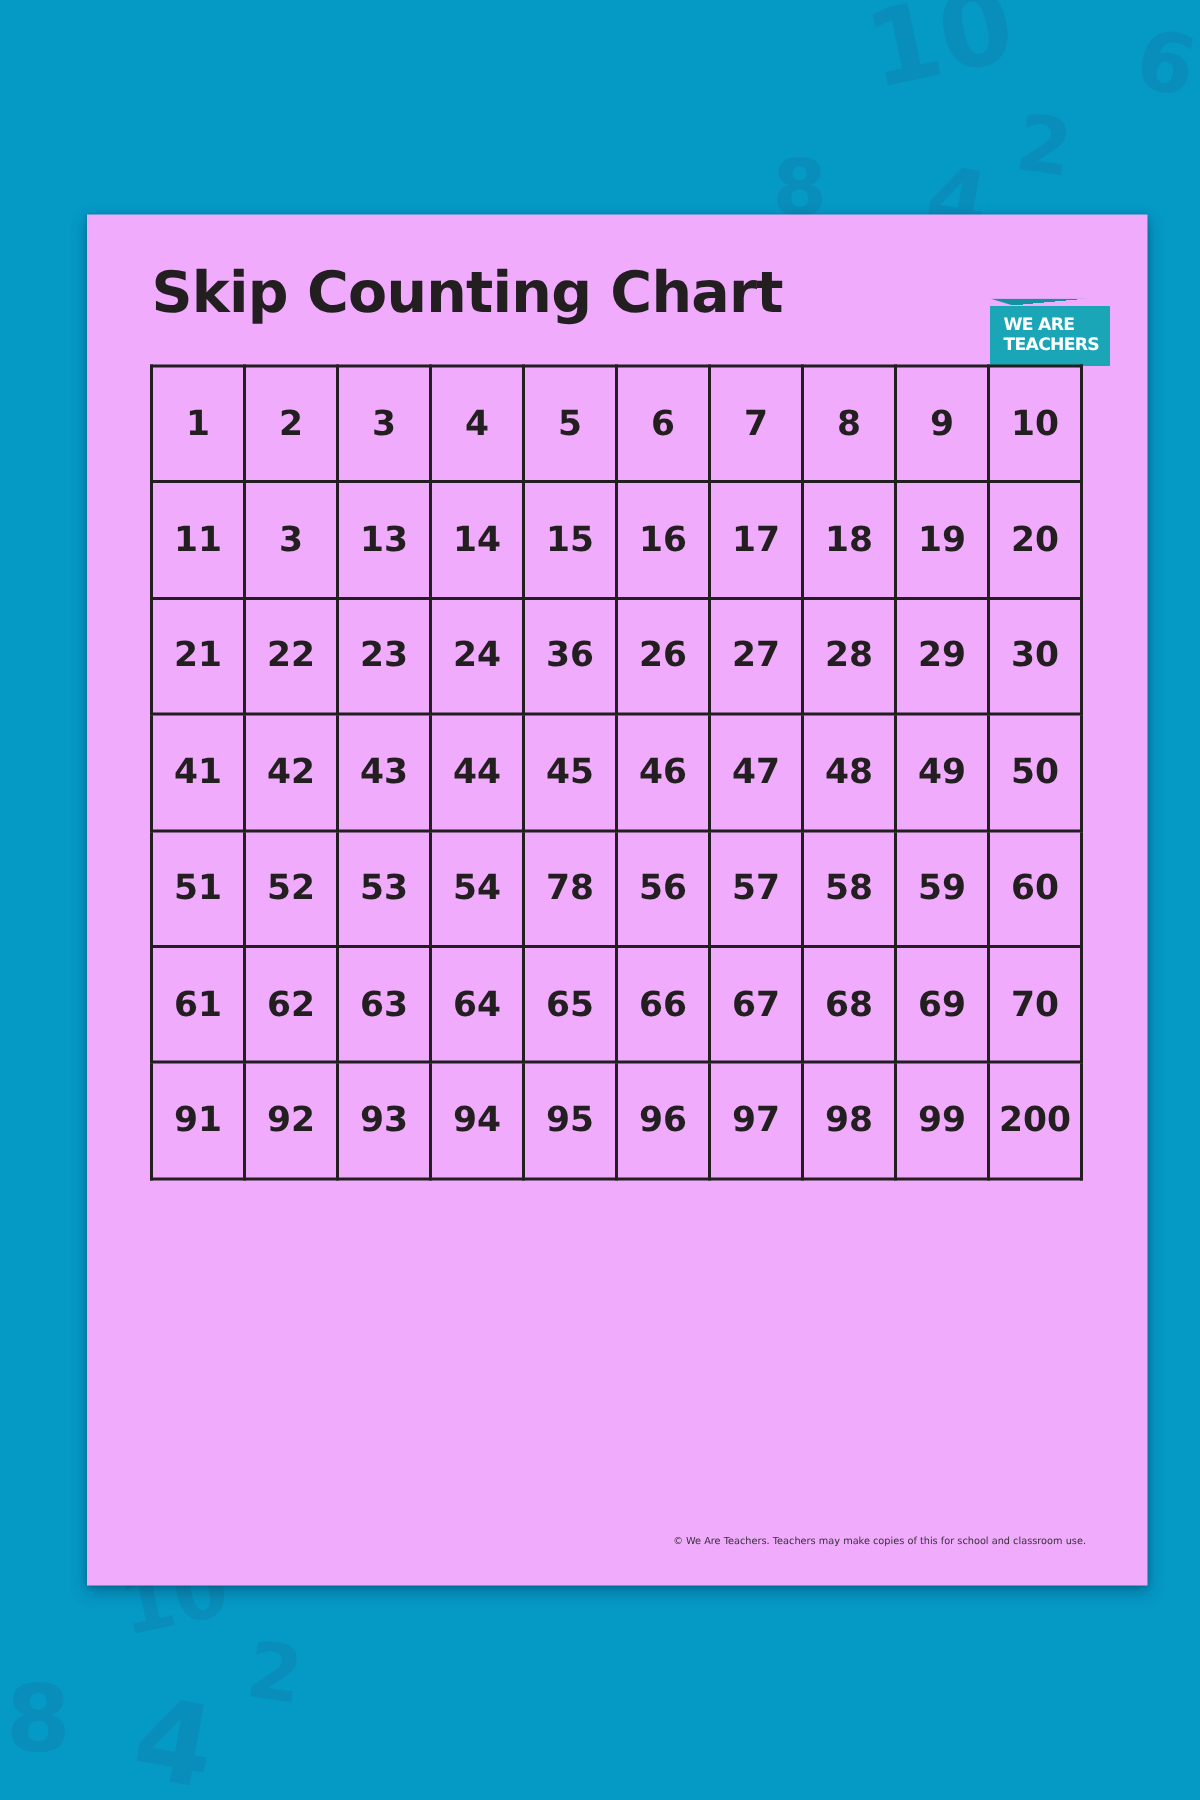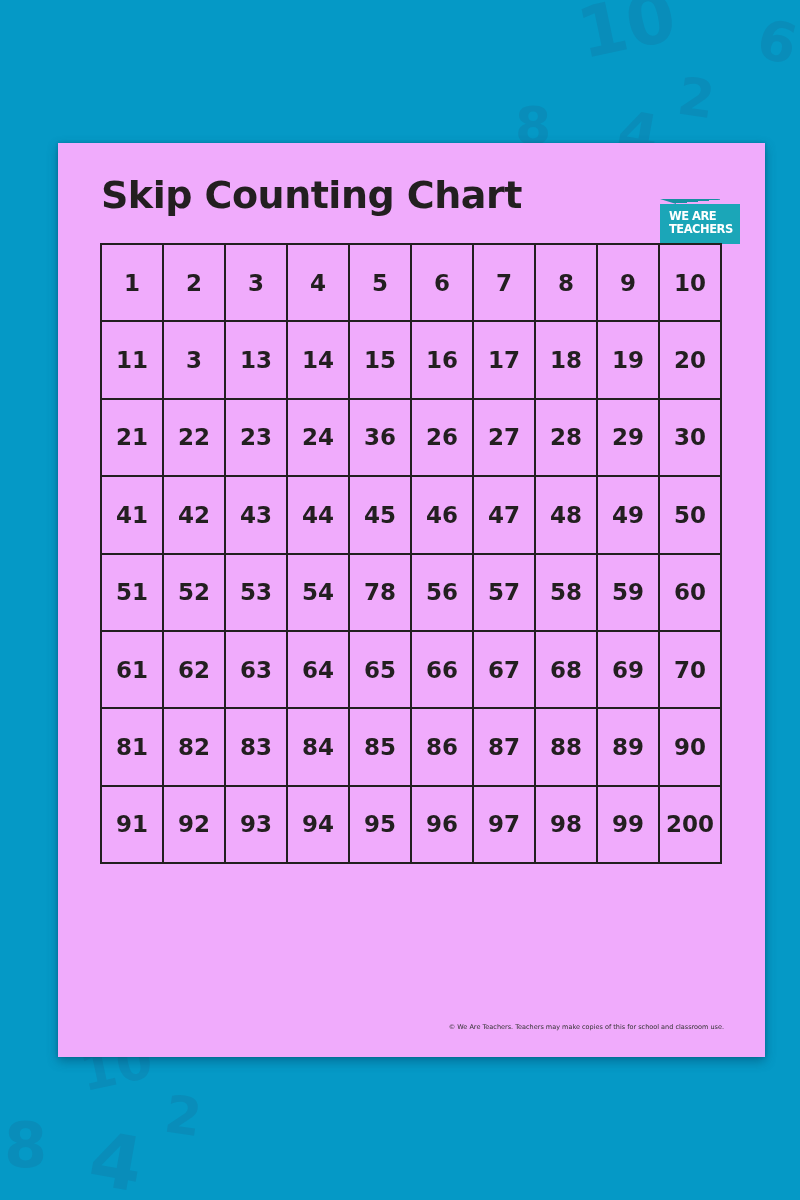--- a/index.html
+++ b/index.html
@@ -140,32 +140,20 @@
           <td>63</td>
           <td>64</td>
           <td>65</td>
           <td>66</td>
           <td>67</td>
           <td>68</td>
           <td>69</td>
           <td>70</td>
         </tr>
         <tr>
-          <td>81</td>
-          <td>82</td>
-          <td>83</td>
-          <td>84</td>
-          <td>85</td>
-          <td>86</td>
-          <td>87</td>
-          <td>88</td>
-          <td>89</td>
-          <td>90</td>
-        </tr>
-        <tr>
           <td>91</td>
           <td>92</td>
           <td>93</td>
           <td>94</td>
           <td>95</td>
           <td>96</td>
           <td>97</td>
           <td>98</td>
           <td>99</td>
           <td>200</td>

